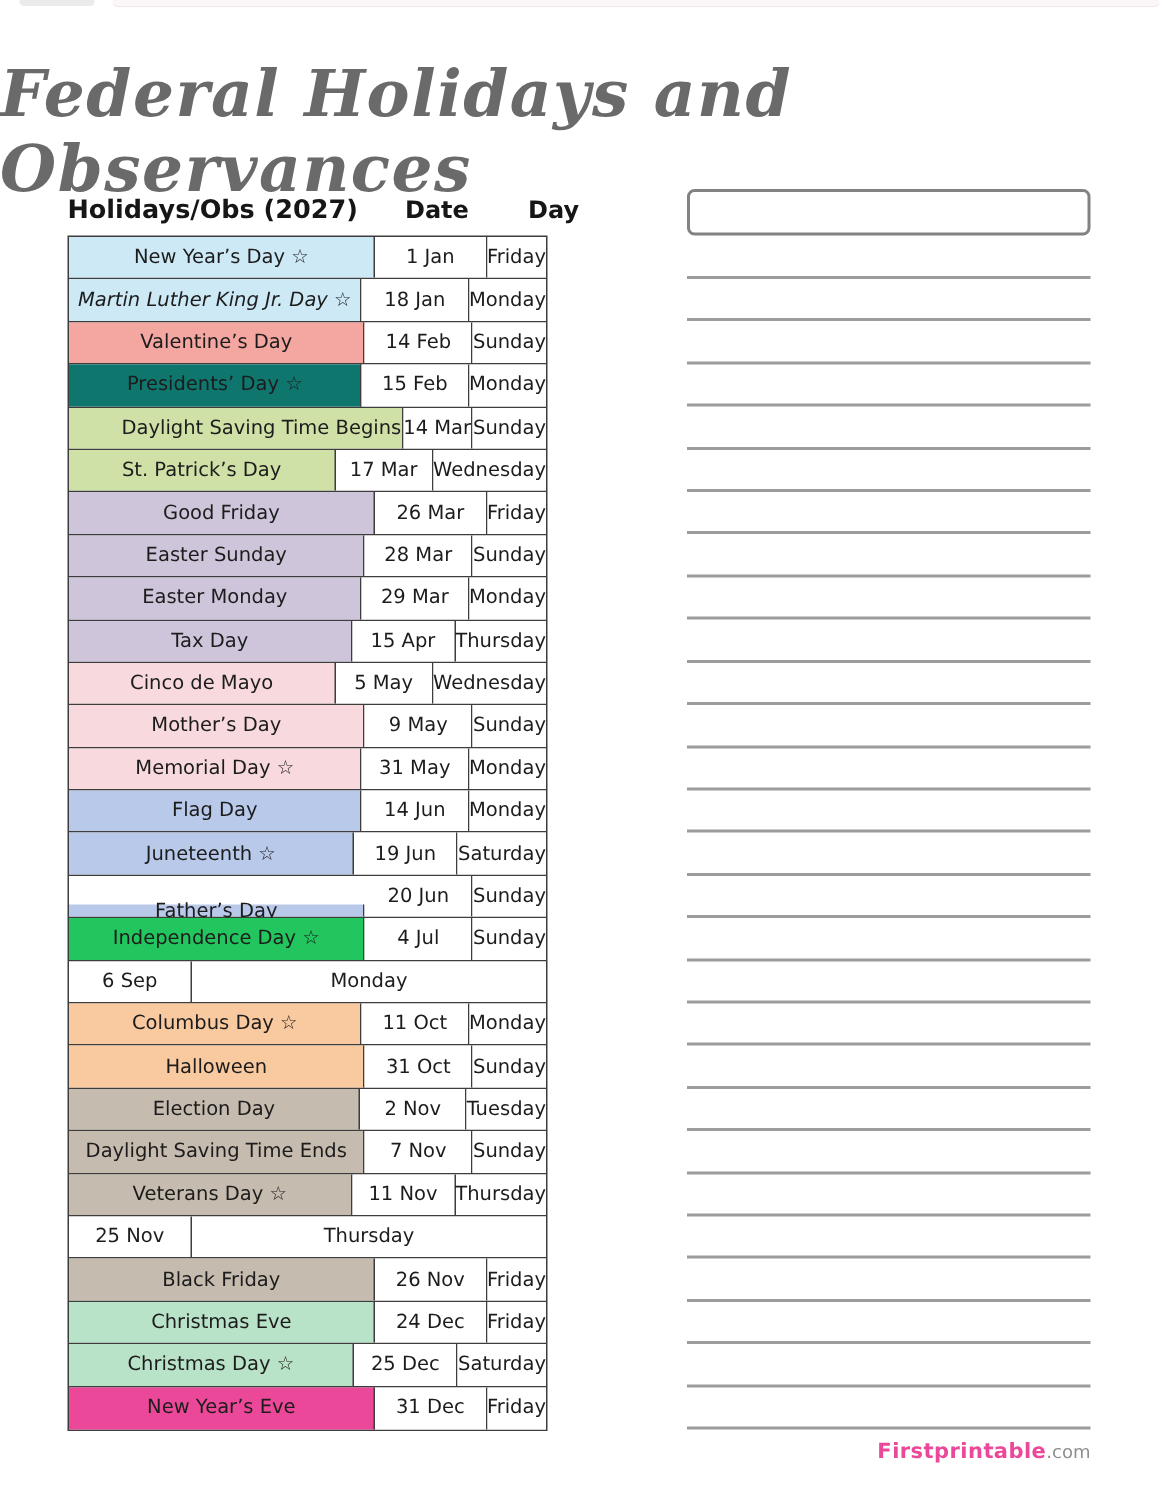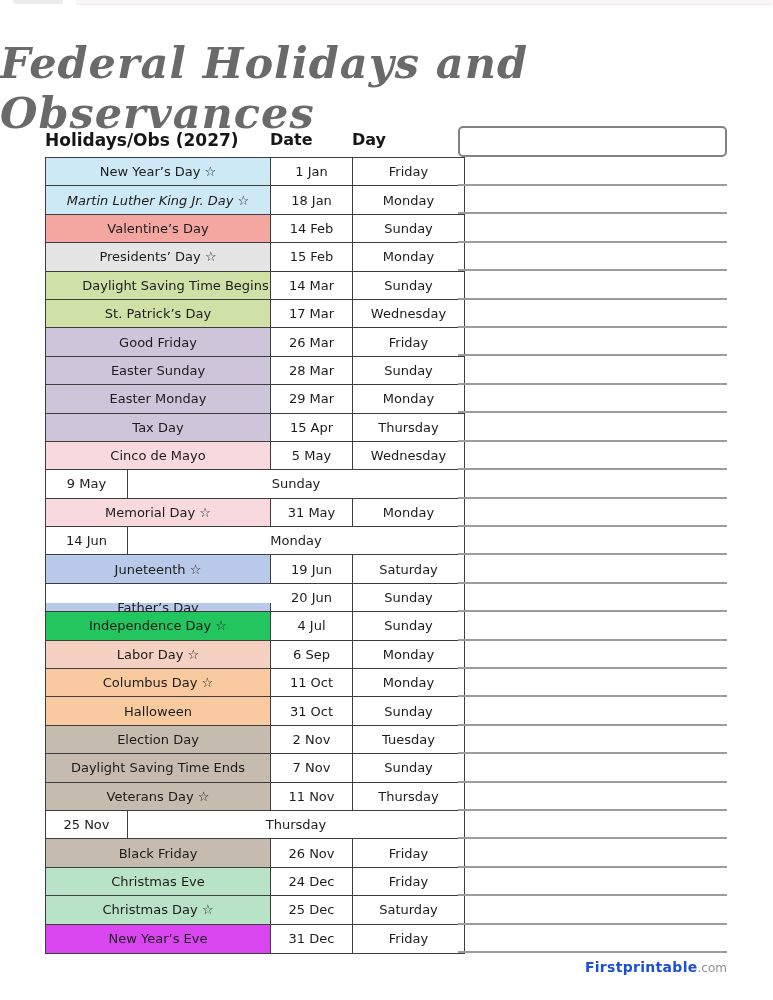--- a/index.html
+++ b/index.html
@@ -19,39 +19,39 @@
 
   
   .table-headers{position:absolute;left:45px;top:125px;width:392px;height:30px;
                  color:#161616;font-weight:600;}
   .th{position:absolute;top:0;height:30px;line-height:30px;text-align:left;font-size:17px;}
   .th-holiday{left:0;width:225px;}
   .th-date{left:225px;width:82px;font-size:16px;}
   .th-day{left:307px;width:85px;font-size:16px;}
 
   
-  .holiday-table{position:absolute;left:45px;top:157px;width:420px;
+  .holiday-table{position:absolute;left:45px;top:157px;width:320px;
                  border:1px solid #3d3d3d;box-sizing:border-box;background:#fff;}
   .row{display:flex;height:28.4px;border-bottom:1px solid #3d3d3d;box-sizing:border-box;}
   .row:last-child{border-bottom:none;}
   .cell{display:flex;align-items:center;justify-content:center;box-sizing:border-box;
         font-size:13px;color:#1c1c1c;white-space:nowrap;}
   .cell.holiday{width:225px;border-right:1px solid #3d3d3d;}
   .cell.date{width:82px;border-right:1px solid #3d3d3d;background:#fff;}
   .cell.day{flex:1;background:#fff;}
 
   
   .notes-box{position:absolute;left:458px;top:126px;width:269px;height:31px;
              border:2px solid #828282;border-radius:5px;background:#fff;box-sizing:border-box;}
   .note-lines{position:absolute;left:458px;top:184px;width:269px;height:775px;}
   .note-line{position:absolute;left:0;width:269px;height:2px;background:#9c9c9c;}
 
   
   .footer{position:absolute;right:46px;top:957px;text-align:right;}
-  .brand{font-size:14px;font-weight:bold;color:#1d4ed8;letter-spacing:0.3px;}
+  .brand{font-size:14px;font-weight:bold;color:#ec4899;letter-spacing:0.3px;}
   .brand-suffix{font-size:12px;color:#8f8f8f;}
 </style>
 </head>
 <body>
 
 <div class="page">
 
   <div class="artifact-left"></div>
   <div class="artifact-right"></div>
 
@@ -73,21 +73,21 @@
         <div class="cell holiday" style="background: rgb(205, 233, 246); font-style: italic;">Martin Luther King Jr. Day ☆</div>
         <div class="cell date">18 Jan</div>
         <div class="cell day">Monday</div>
       </div>
       <div class="row">
         <div class="cell holiday" style="background: rgb(244, 166, 161);">Valentine’s Day</div>
         <div class="cell date">14 Feb</div>
         <div class="cell day">Sunday</div>
       </div>
       <div class="row">
-        <div class="cell holiday" style="background: #e5e5e5;">Presidents’ Day ☆</div>
+        <div class="cell holiday" style="background: #0f766e;">Presidents’ Day ☆</div>
         <div class="cell date">15 Feb</div>
         <div class="cell day">Monday</div>
       </div>
       <div class="row">
         <div class="cell holiday" style="background: rgb(208, 225, 167); padding-left: 35px;">Daylight Saving Time Begins</div>
         <div class="cell date">14 Mar</div>
         <div class="cell day">Sunday</div>
       </div>
       <div class="row">
         <div class="cell holiday" style="background: rgb(208, 225, 167);">St. Patrick’s Day</div>
@@ -113,49 +113,50 @@
         <div class="cell holiday" style="background: rgb(207, 197, 219);">Tax Day</div>
         <div class="cell date">15 Apr</div>
         <div class="cell day">Thursday</div>
       </div>
       <div class="row">
         <div class="cell holiday" style="background: rgb(248, 217, 222);">Cinco de Mayo</div>
         <div class="cell date">5 May</div>
         <div class="cell day">Wednesday</div>
       </div>
       <div class="row">
+        <div class="cell holiday" style="background: rgb(248, 217, 222);">Mother’s Day</div>
         <div class="cell date">9 May</div>
         <div class="cell day">Sunday</div>
       </div>
       <div class="row">
         <div class="cell holiday" style="background: rgb(248, 217, 222);">Memorial Day ☆</div>
         <div class="cell date">31 May</div>
         <div class="cell day">Monday</div>
       </div>
       <div class="row">
+        <div class="cell holiday" style="background: rgb(185, 201, 234);">Flag Day</div>
         <div class="cell date">14 Jun</div>
         <div class="cell day">Monday</div>
       </div>
       <div class="row">
         <div class="cell holiday" style="background: rgb(185, 201, 234);">Juneteenth ☆</div>
         <div class="cell date">19 Jun</div>
         <div class="cell day">Saturday</div>
       </div>
       <div class="row">
         <div class="cell holiday" style="background: rgb(185, 201, 234); margin-top: 19px;">Father’s Day</div>
         <div class="cell date">20 Jun</div>
         <div class="cell day">Sunday</div>
       </div>
       <div class="row">
         <div class="cell holiday" style="background: #22c55e;">Independence Day ☆</div>
         <div class="cell date">4 Jul</div>
         <div class="cell day">Sunday</div>
       </div>
       <div class="row">
-        <div class="cell holiday" style="background: rgb(245, 209, 193);">Labor Day ☆</div>
         <div class="cell date">6 Sep</div>
         <div class="cell day">Monday</div>
       </div>
       <div class="row">
         <div class="cell holiday" style="background: rgb(249, 201, 160);">Columbus Day ☆</div>
         <div class="cell date">11 Oct</div>
         <div class="cell day">Monday</div>
       </div>
       <div class="row">
         <div class="cell holiday" style="background: rgb(249, 201, 160);">Halloween</div>
@@ -190,21 +191,21 @@
         <div class="cell holiday" style="background: rgb(185, 227, 200);">Christmas Eve</div>
         <div class="cell date">24 Dec</div>
         <div class="cell day">Friday</div>
       </div>
       <div class="row">
         <div class="cell holiday" style="background: rgb(185, 227, 200);">Christmas Day ☆</div>
         <div class="cell date">25 Dec</div>
         <div class="cell day">Saturday</div>
       </div>
       <div class="row">
-        <div class="cell holiday" style="background: #d946ef;">New Year’s Eve</div>
+        <div class="cell holiday" style="background: #ec4899;">New Year’s Eve</div>
         <div class="cell date">31 Dec</div>
         <div class="cell day">Friday</div>
       </div>
     </div>
 
   <div class="notes-box"></div>
   <div class="note-lines" id="note-lines">
       <div class="note-line" style="top: 0px; background: rgb(156, 156, 156);"></div>
       <div class="note-line" style="top: 28.41px; background: rgb(156, 156, 156);"></div>
       <div class="note-line" style="top: 56.82px; background: rgb(156, 156, 156);"></div>

